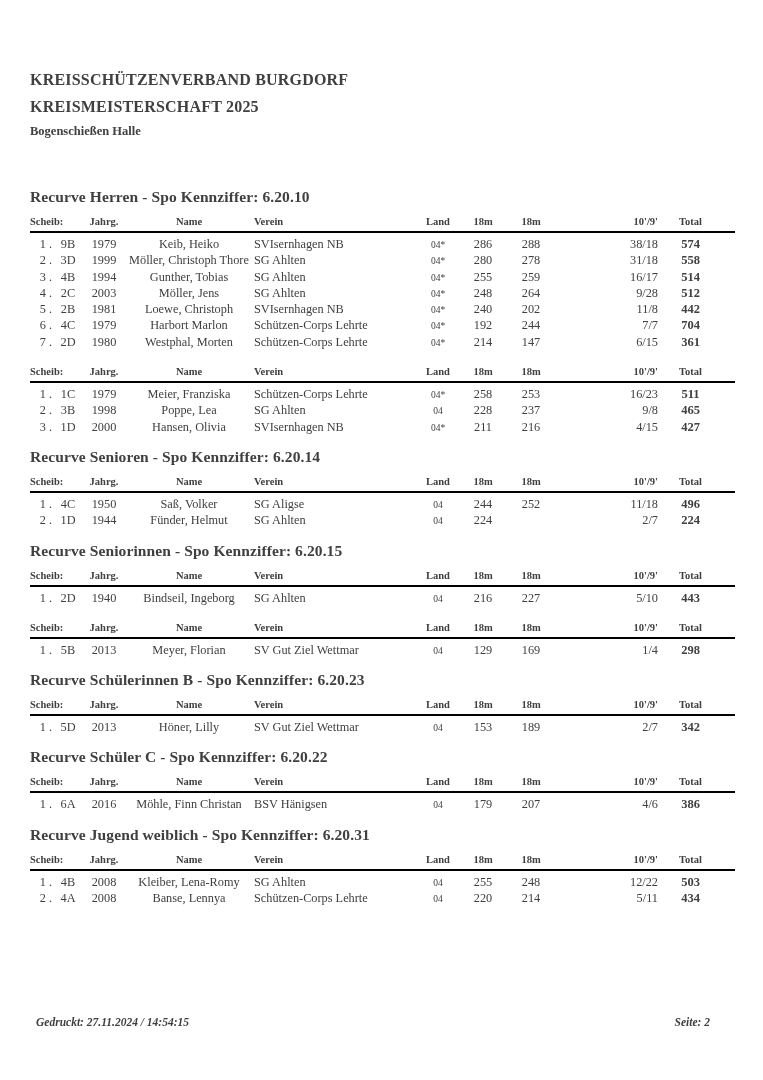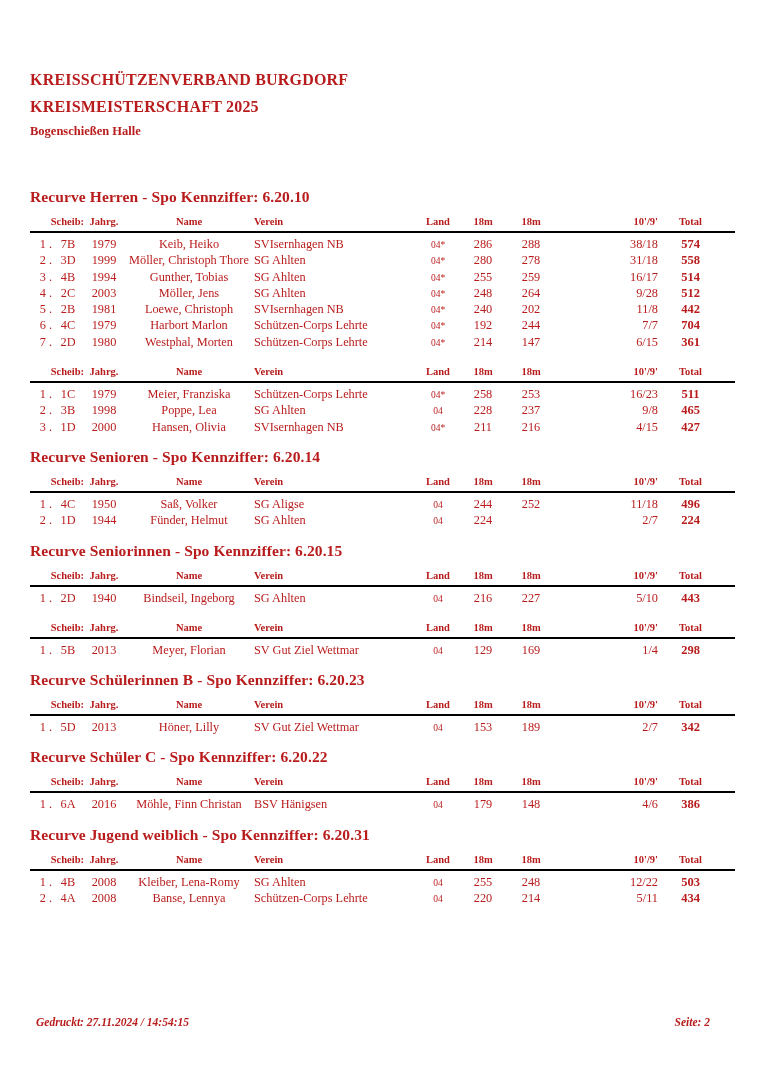--- a/index.html
+++ b/index.html
@@ -1,35 +1,35 @@
 <!DOCTYPE html>
 <html><head>
 <meta charset="utf-8">
 <style>
   html,body { margin:0; padding:0; background:#fff; }
   .page {
-    position:relative; width:763px; height:1080px; background:#ffffff; color:#b91c1c;
+    position:relative; width:763px; height:1080px; background:#ffffff; color:#404040;
     font-family:"Liberation Serif", serif; overflow:hidden;
   }
   .doc-header { position:absolute; top:72px; left:30px; }
   .doc-h1 { font-size:16px; line-height:16px; font-weight:bold; letter-spacing:0.2px; }
   .doc-h2 { font-size:16px; line-height:16px; font-weight:bold; letter-spacing:0.2px; margin-top:11px; }
   .doc-h3 { font-size:12.5px; line-height:13px; font-weight:bold; margin-top:10px; }
 
   .tables { position:absolute; top:189px; left:30px; width:705px; }
   .section { margin-bottom:14px; }
   .section-title { font-size:15.5px; line-height:16px; height:16px; font-weight:bold; margin-bottom:9px; letter-spacing:0.1px; }
 
   .grid {
     display:grid;
     grid-template-columns:22px 32px 40px 130px 162px 44px 46px 50px 1fr 86px 77px;
     align-items:baseline;
   }
   .thead { font-size:10.5px; font-weight:bold; height:15px; line-height:15px; }
-  .thead .c-scheibe { grid-column:1 / span 2; text-align:right; }
+  .thead .c-scheibe { grid-column:1 / span 2; text-align:left; }
   .divider { border-top:2px solid #000; margin:2px 0 3px 0; }
   .row { font-size:12.3px; height:16.3px; line-height:16.3px; }
 
   .c-rank   { text-align:right; white-space:pre; }
   .c-jahrg  { text-align:center; }
   .c-scheib { text-align:center; }
   .c-name   { text-align:center; white-space:nowrap; overflow:hidden; }
   .c-verein { text-align:left; white-space:nowrap; }
   .c-land   { text-align:center; }
   .row .c-land { font-size:9.5px; }
@@ -67,21 +67,21 @@
       <span class="c-d1">18m</span>
       <span class="c-d2">18m</span>
       <span></span>
       <span class="c-tens">10'/9'</span>
       <span class="c-total">Total</span>
     </div>
     <div class="divider"></div>
     <div class="rows">
   <div class="grid row">
     <span class="c-rank">1 .</span>
-    <span class="c-scheib">7B</span>
+    <span class="c-scheib">9B</span>
     <span class="c-jahrg">1979</span>
     <span class="c-name">Keib, Heiko</span>
     <span class="c-verein">SVIsernhagen NB</span>
     <span class="c-land">04*</span>
     <span class="c-d1">286</span>
     <span class="c-d2">288</span>
     <span></span>
     <span class="c-tens">38/18</span>
     <span class="c-total">574</span>
   </div>
@@ -389,21 +389,21 @@
     <div class="divider"></div>
     <div class="rows">
   <div class="grid row">
     <span class="c-rank">1 .</span>
     <span class="c-scheib">6A</span>
     <span class="c-jahrg">2016</span>
     <span class="c-name">Möhle, Finn Christan</span>
     <span class="c-verein">BSV Hänigsen</span>
     <span class="c-land">04</span>
     <span class="c-d1">179</span>
-    <span class="c-d2">148</span>
+    <span class="c-d2">207</span>
     <span></span>
     <span class="c-tens">4/6</span>
     <span class="c-total">386</span>
   </div>
 </div>
   </div>
 
   <div class="section">
     <div class="section-title">Recurve Jugend weiblich - Spo Kennziffer: 6.20.31</div>
     <div class="grid thead">

